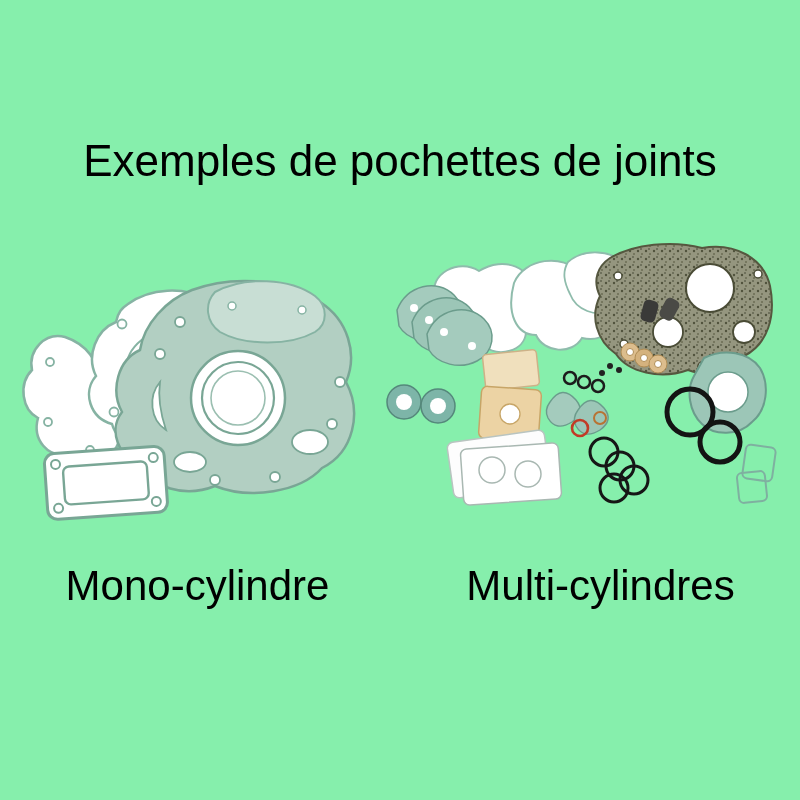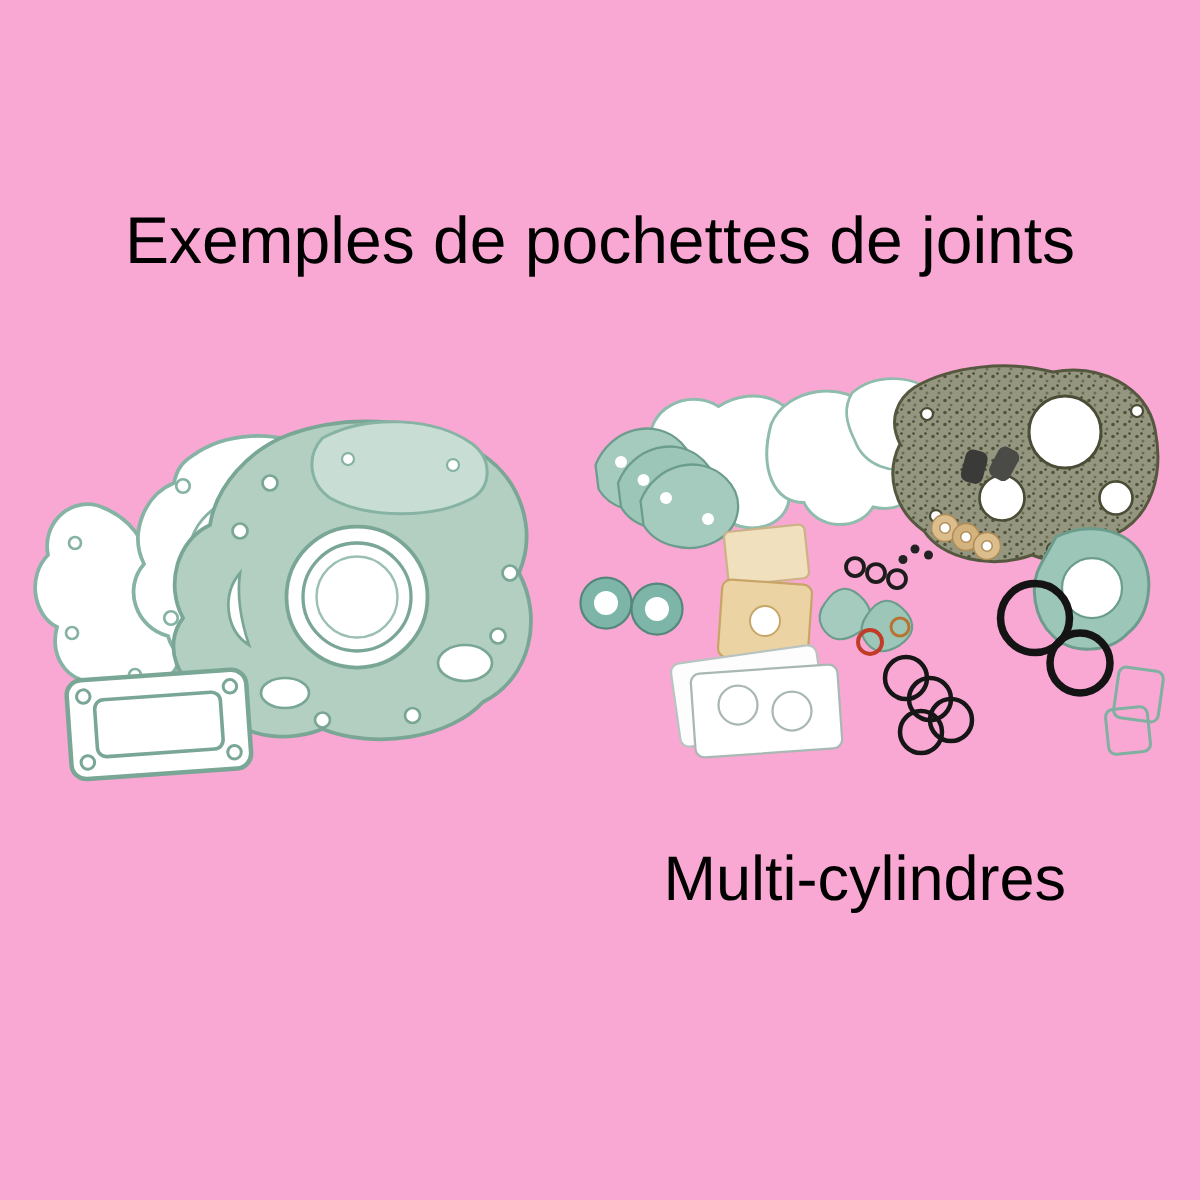--- a/index.html
+++ b/index.html
@@ -4,21 +4,21 @@
 <style>
   html, body {
     margin: 0;
     padding: 0;
     background: #ffffff;
   }
   .page {
     position: relative;
     width: 800px;
     height: 800px;
-    background: #f9a8d4;
+    background: #86efac;
     font-family: "Liberation Sans", sans-serif;
     overflow: hidden;
   }
   .title {
     position: absolute;
     top: 136px;
     left: 0;
     width: 800px;
     text-align: center;
     color: #000000;
@@ -34,21 +34,21 @@
   .panel-left  { left: 10px;  top: 262px; width: 360px; height: 285px; }
   .panel-right { left: 372px; top: 240px; width: 410px; height: 295px; }
   .label {
     position: absolute;
     color: #000000;
     font-size: 42px;
     font-weight: 400;
     text-align: center;
   }
   .label-left  { left: 0px;   top: 562px; width: 395px; }
-  .label-right { left: 384px; top: 562px; width: 385px; }
+  .label-right { left: 408px; top: 562px; width: 385px; }
 </style>
 </head>
 <body>
 
 <div class="page">
 
   <div class="title">
     <span>Exemples de pochettes de joints</span>
   </div>
 
@@ -220,15 +220,16 @@
         <circle cx="348" cy="202" r="20"></circle>
       </g>
 
       <g fill="none" stroke="#7fb0a0" stroke-width="2">
         <rect x="372" y="206" width="30" height="34" rx="5" transform="rotate(8 387 223)"></rect>
         <rect x="366" y="232" width="28" height="30" rx="5" transform="rotate(-6 380 247)"></rect>
       </g>
     </svg>
   </div>
 
+  <div class="label label-left">Mono-cylindre</div>
   <div class="label label-right">Multi-cylindres</div>
 
 </div>
 
 </body></html>

